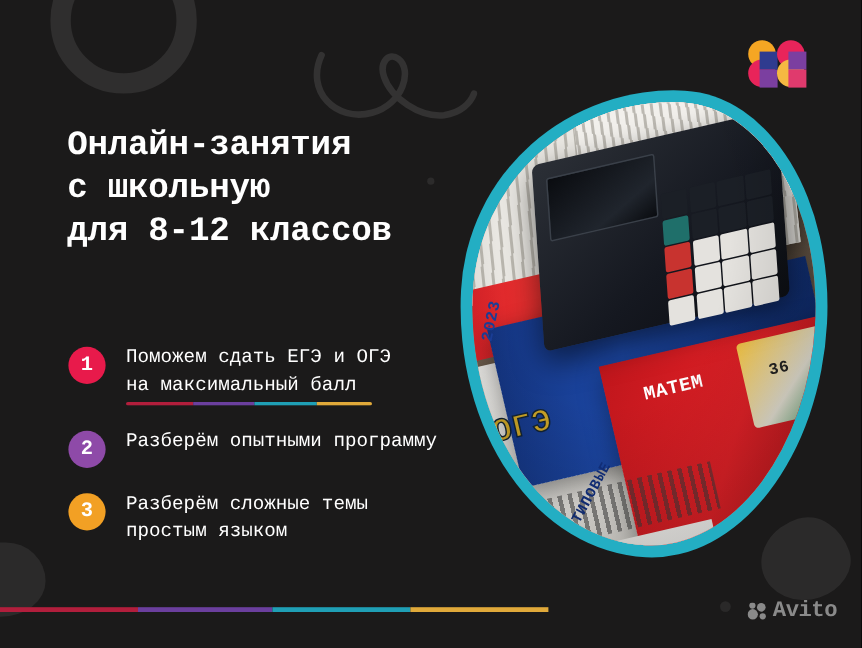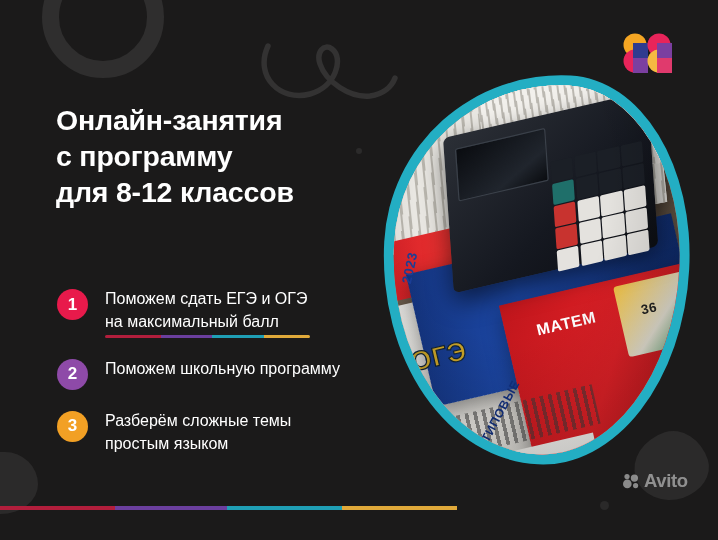--- a/index.html
+++ b/index.html
@@ -6,21 +6,21 @@
     margin: 0;
     padding: 0;
     background: #000;
   }
   #ad {
     position: relative;
     width: 718px;
     height: 540px;
     overflow: hidden;
     background: #1b1a1a;
-    font-family: Liberation Sans, sans-serif;
+    font-family: Liberation Mono, monospace;
     -webkit-font-smoothing: antialiased;
   }
 
   
   .deco-ring {
     position: absolute;
     left: 42px;
     top: -44px;
     width: 122px;
     height: 122px;
@@ -288,21 +288,21 @@
   .photo-shade {
     position: absolute; inset: 0;
     background: radial-gradient(ellipse at 40% 30%, rgba(0,0,0,0) 40%, rgba(0,0,0,.28) 100%);
     pointer-events: none;
   }
 
   
   .avito {
     position: absolute;
     left: 623px;
-    top: 472px;
+    top: 500px;
     display: flex;
     align-items: center;
     opacity: .62;
   }
   .avito-mark { width: 17px; height: 15px; margin-right: 4px; }
   .avito-text {
     color: #cfcfcf;
     font-size: 18.5px;
     font-weight: bold;
     letter-spacing: -0.4px;
@@ -360,21 +360,21 @@
         <circle cx="13" cy="13" r="11.5" fill="#e8245a"></circle>
         <circle cx="13" cy="29" r="11.5" fill="#f5b942"></circle>
         <rect x="11" y="11" width="15" height="15" fill="#7b3fa0"></rect>
         <rect x="11" y="26" width="15" height="15" fill="#e03a6d"></rect>
       </g>
     </svg>
   </div>
 
   <div class="headline">
     <span class="hl-line">Онлайн-занятия</span>
-    <span class="hl-line">с программу</span>
+    <span class="hl-line">с школьную</span>
     <span class="hl-line">для 8-12 классов</span>
   </div>
 
   <div class="benefits">
 
     <div class="benefit">
       <div class="badge" style="background: rgb(232, 26, 75);">1</div>
       <div class="benefit-text-wrap">
         <div class="benefit-text">
           <span class="bl">Поможем сдать ЕГЭ и ОГЭ</span>
@@ -386,21 +386,21 @@
           <i style="flex: 1.05 1 0%; background: rgb(31, 159, 181);"></i>
           <i style="flex: 0.95 1 0%; background: rgb(224, 169, 58);"></i>
         </div>
       </div>
     </div>
 
     <div class="benefit">
       <div class="badge" style="background: rgb(142, 74, 168);">2</div>
       <div class="benefit-text-wrap">
         <div class="benefit-text">
-          <span class="bl">Поможем школьную программу</span>
+          <span class="bl">Разберём опытными программу</span>
         </div>
       </div>
     </div>
 
     <div class="benefit">
       <div class="badge" style="background: rgb(242, 160, 36);">3</div>
       <div class="benefit-text-wrap">
         <div class="benefit-text">
           <span class="bl">Разберём сложные темы</span>
           <span class="bl">простым языком</span>

